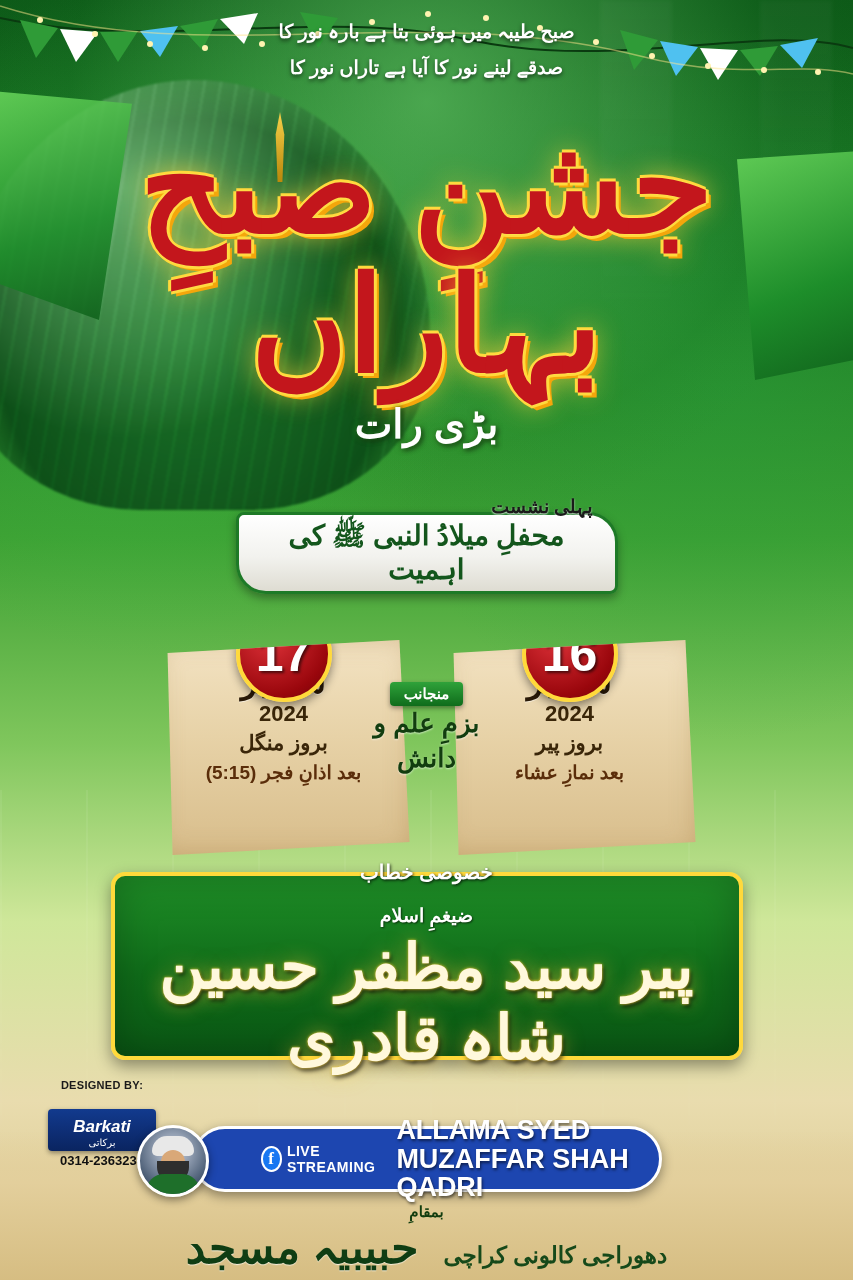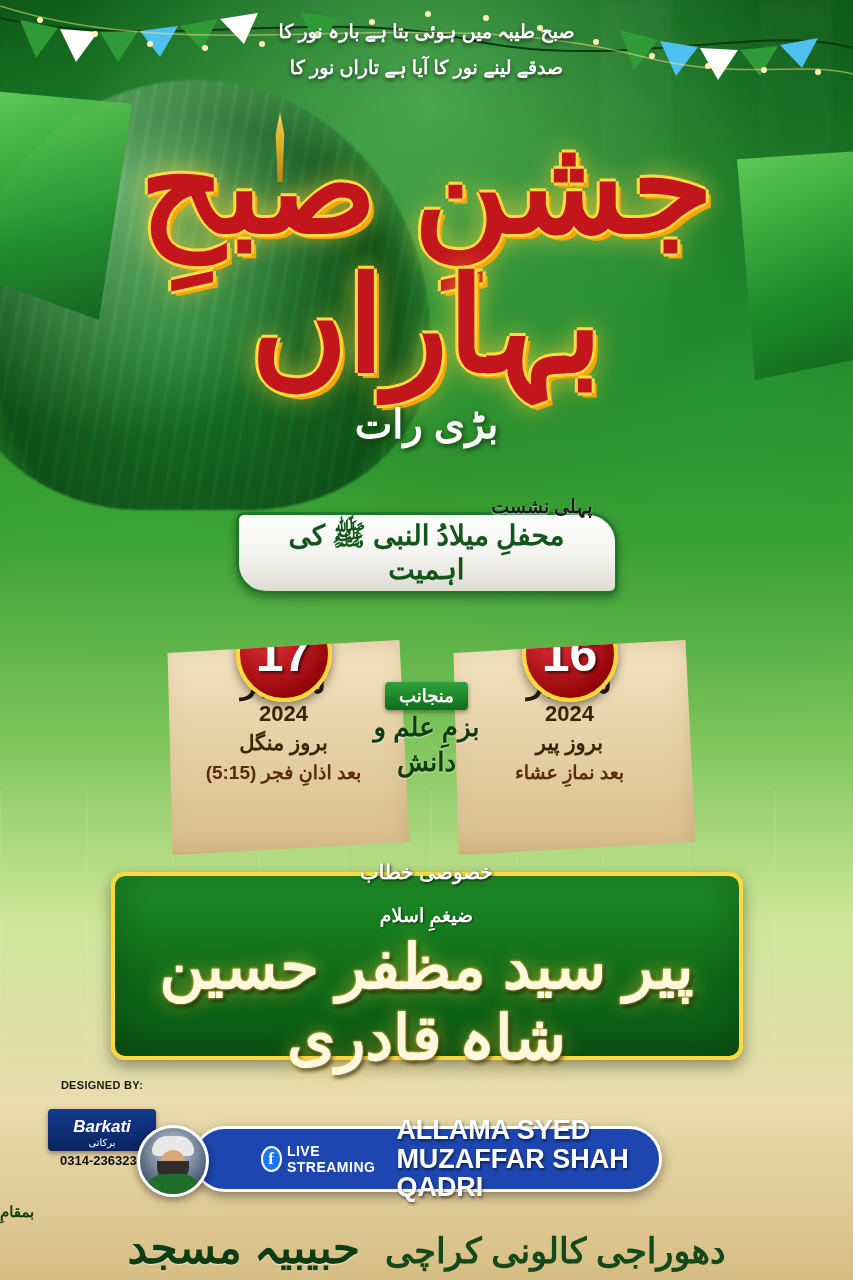--- a/index.html
+++ b/index.html
@@ -173,21 +173,21 @@
     text-shadow: 2px 2px 3px rgba(0,0,0,.6);
     z-index: 3;
   }
   .bazm {
     position: absolute; top: 682px; left: 50%; transform: translateX(-50%);
     width: 164px; text-align: center; direction: rtl; z-index: 4;
   }
   .bazm-tag {
     display: inline-block;
     background: linear-gradient(180deg, #2fa23a, #0f6c1b);
-    color: #fff; font-size: 18px; font-weight: bold;
+    color: #fff; font-size: 15px; font-weight: bold;
     padding: 3px 14px; border-radius: 4px;
     box-shadow: 0 2px 5px rgba(0,0,0,.4);
   }
   .bazm-text {
     margin-top: 0; font-size: 26px; font-weight: bold; color: #123d0f;
     line-height: 1.35; text-shadow: 0 1px 2px rgba(255,255,255,.55);
   }
 
   
   .speaker-panel {
@@ -279,32 +279,32 @@
   }
   .fb-live { color: #fff; font-size: 14px; font-weight: bold; letter-spacing: .5px; }
   .live-name {
     color: #ffffff; font-size: 27px; font-weight: bold; line-height: 1.05;
     text-shadow: 1px 2px 3px rgba(0,0,0,.55);
   }
 
   
   .footer {
     position: absolute; left: 0; bottom: 6px; width: 100%;
-    text-align: left; direction: rtl;
+    text-align: center; direction: rtl;
   }
   .footer-logo {
     font-size: 15px; font-weight: bold; color: #123d0f;
     margin-bottom: 2px;
   }
   .footer-name {
     font-size: 44px; font-weight: bold; color: #0f3d13;
     text-shadow: 0 1px 1px rgba(255,255,255,.6);
     line-height: 1.15;
   }
-  .footer-addr { font-size: 35px; font-weight: bold; color: #16491a; }
+  .footer-addr { font-size: 23px; font-weight: bold; color: #16491a; }
   .footer-line { display: flex; flex-direction: row-reverse; justify-content: center; align-items: baseline; gap: 25px; }
 </style>
 </head>
 <body>
 
 <div class="poster">
 
   <div class="dome">
     <div class="dome-ribs"></div>
   </div>

